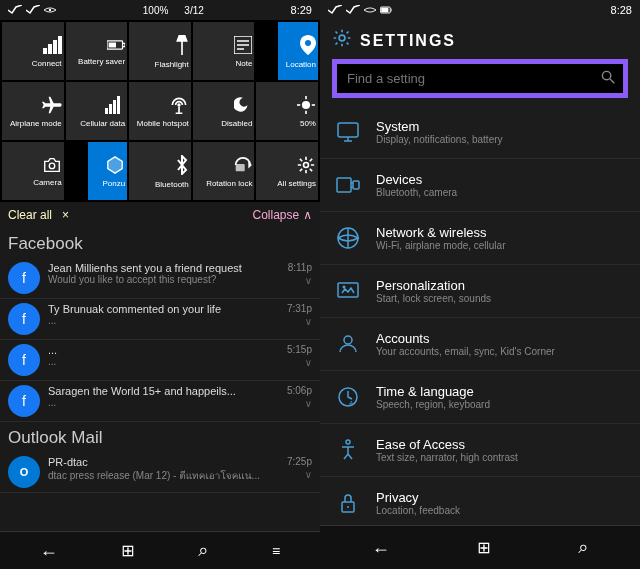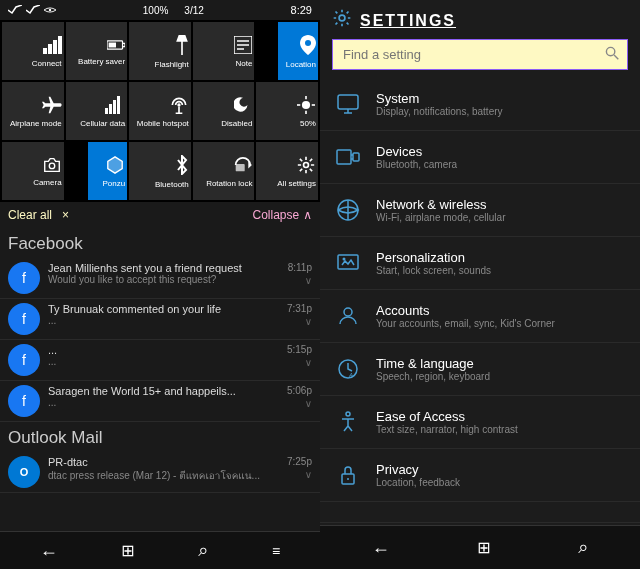--- a/index.html
+++ b/index.html
@@ -220,30 +220,29 @@
     }
     .settings-gear-icon {
       color: #4a9fd4;
       font-size: 18px;
     }
     .settings-title {
       font-size: 16px;
       font-weight: 600;
       color: #fff;
       letter-spacing: 2px;
-      text-decoration: underline;
     }
 
     .search-box {
       margin: 0 12px 8px;
       position: relative;
       display: flex;
       align-items: center;
-      background: #fef9c3;
-      border: 1px solid #8b5cf6;
+      background: #000000;
+      border: 5px solid #8b5cf6;
     }
     .search-input {
       flex: 1;
       background: transparent;
       border: none;
       color: #888;
       font-size: 13px;
       padding: 7px 10px;
       outline: none;
     }
@@ -560,20 +559,39 @@
   <div class="left-bottom-bar">
     <span class="bottom-icon">←</span>
     <span class="bottom-icon" style="font-size:16px;">⊞</span>
     <span class="bottom-icon">⌕</span>
     <span class="bottom-icon" style="font-size:14px;">≡</span>
   </div>
 </div>
 
 <div class="right-panel">
 
+  <div class="status-bar-right">
+    <div class="status-icons-right">
+      <svg width="14" height="10" viewBox="0 0 14 10">
+          <path d="M0 5 L4 8 L8 2 L14 0" stroke="#fff" stroke-width="1.5" fill="none"></path>
+        </svg>
+      <svg width="14" height="10" viewBox="0 0 14 10">
+          <path d="M0 5 L4 8 L8 2 L14 0" stroke="#fff" stroke-width="1.5" fill="none"></path>
+        </svg>
+      <svg width="12" height="10" viewBox="0 0 20 14">
+          <path d="M0 7 Q10 0 20 7 Q10 14 0 7" stroke="#fff" stroke-width="1.5" fill="none"></path>
+        </svg>
+      <svg width="12" height="10" viewBox="0 0 20 14">
+          <rect x="1" y="2" width="16" height="10" rx="1" stroke="#fff" stroke-width="1.5" fill="none"></rect>
+          <rect x="2" y="3" width="12" height="8" fill="#fff"></rect>
+          <path d="M17 5 L19 5 L19 9 L17 9" stroke="#fff" stroke-width="1" fill="none"></path>
+        </svg>
+    </div>
+    <div class="status-time-right">8:28</div>
+  </div>
 
   <div class="settings-header">
     <div class="settings-gear-icon">
       <svg width="20" height="20" viewBox="0 0 24 24">
           <circle cx="12" cy="12" r="3.5" fill="none" stroke="#4a9fd4" stroke-width="2"></circle>
           <path d="M12 2 L12 5 M12 19 L12 22 M2 12 L5 12 M19 12 L22 12 M4.2 4.2 L6.4 6.4 M17.6 17.6 L19.8 19.8 M19.8 4.2 L17.6 6.4 M6.4 17.6 L4.2 19.8" stroke="#4a9fd4" stroke-width="2"></path>
         </svg>
     </div>
     <div class="settings-title">SETTINGS</div>
   </div>

